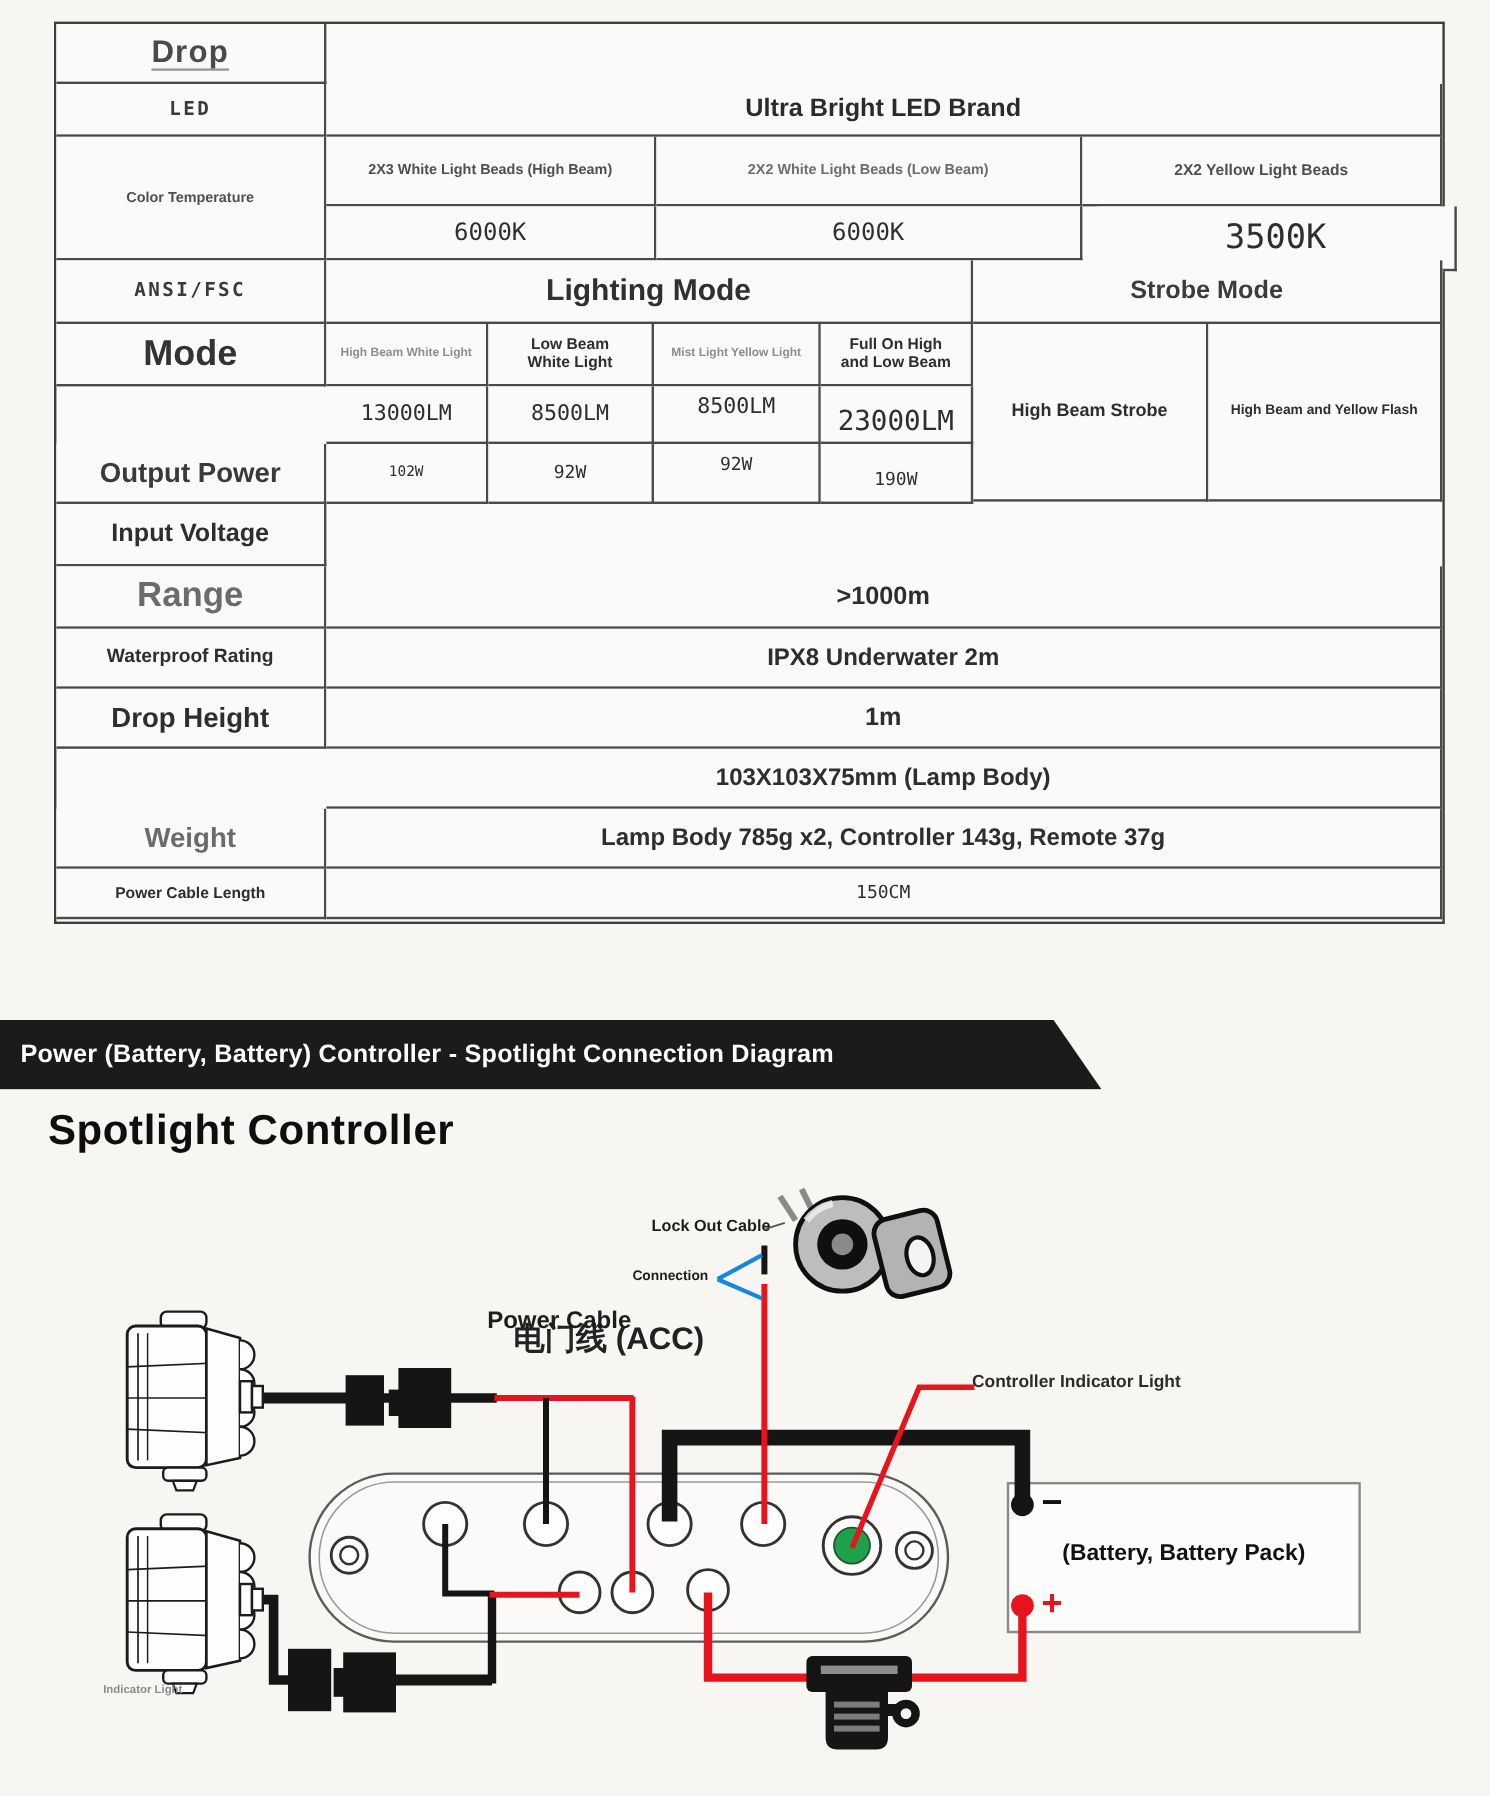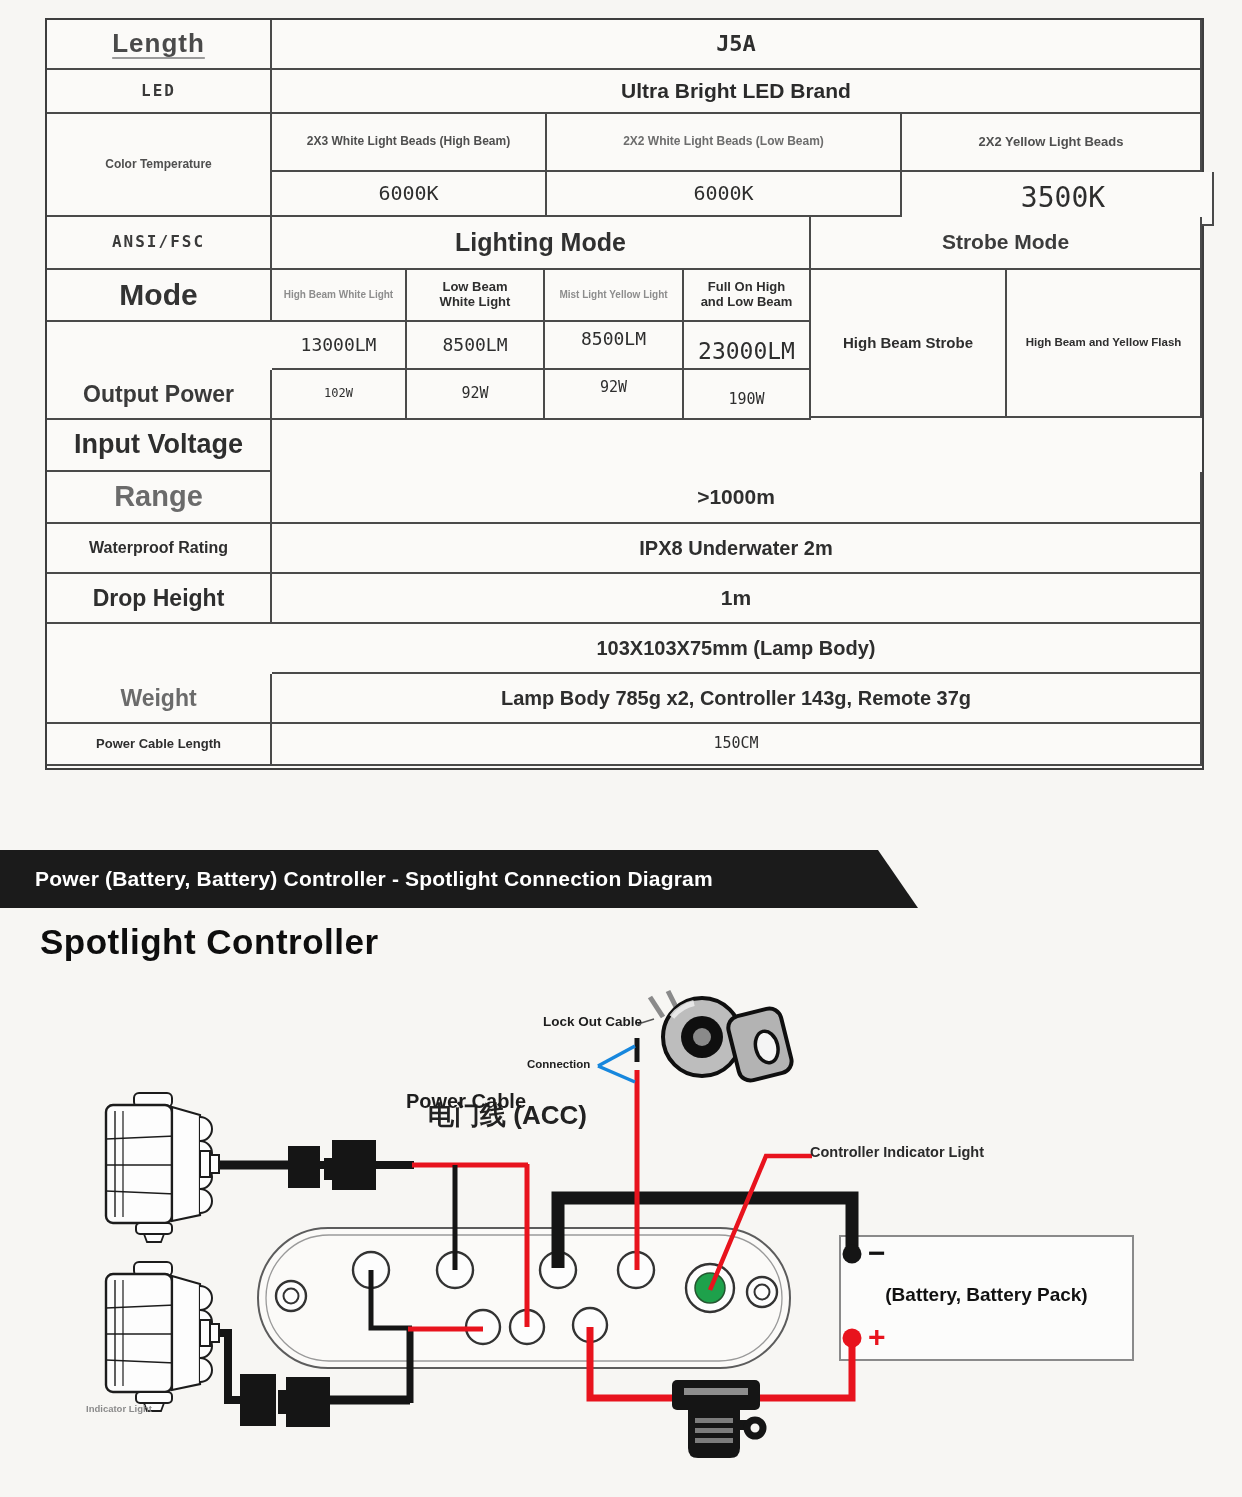--- a/index.html
+++ b/index.html
@@ -15,37 +15,36 @@
   .u{text-decoration:underline;text-decoration-color:#9a9a9a;text-underline-offset:5px;}
   .lbl-mono{font-family:"DejaVu Sans Mono",monospace;font-size:16px;font-weight:bold;color:#3a3a3a;letter-spacing:2px;}
   .sm{font-size:12px;font-weight:bold;color:#4f4f4f;}
   .tiny{font-size:10px;font-weight:bold;color:#8d8d8d;}
   .gray{color:#6b6b6b;}
   .raise{padding-bottom:12px;}
   .lower{padding-top:12px;}
   
   .banner{position:absolute;left:0;top:850px;width:920px;height:58px;background:#1b1b1b;
           clip-path:polygon(0 0,878px 0,918px 100%,0 100%);display:flex;align-items:center;}
-  .banner span{color:#fff;font-size:21px;font-weight:bold;padding-left:35px;letter-spacing:.2px;}
+  .banner span{color:#fff;font-size:21px;font-weight:bold;padding-left:17px;letter-spacing:.2px;}
   .h1{position:absolute;left:40px;top:922px;font-size:35px;font-weight:800;color:#0e0e0e;letter-spacing:.5px;}
   
   .dlabel{position:absolute;font-weight:bold;color:#1d1d1d;white-space:nowrap;}
   .battery-text{position:absolute;left:840px;top:1284px;width:293px;text-align:center;
                 font-size:19px;font-weight:700;color:#111;}
   .termsign{position:absolute;font-size:30px;font-weight:800;line-height:1;}
   svg{position:absolute;left:0;top:980px;}
 </style>
 </head>
 <body>
 
 <div class="page">
 
   <div class="spec">
-    <div class="cell lbl-lg u" style="left:0;top:0;width:225px;height:50px">Length</div>
-    <div class="cell mono b" style="left:225px;top:0;width:930px;height:50px;font-size:22px">J5A</div>
+    <div class="cell lbl-lg u" style="left:0;top:0;width:225px;height:50px">Drop</div>
 
     <div class="cell lbl-mono" style="left:0;top:50px;width:225px;height:44px">LED</div>
     <div class="cell b" style="left:225px;top:50px;width:930px;height:44px;font-size:21px;color:#2b2b2b">Ultra Bright LED Brand</div>
 
     <div class="cell sm" style="left:0;top:94px;width:225px;height:103px">Color Temperature</div>
     <div class="cell sm" style="left:225px;top:94px;width:275px;height:58px">2X3 White Light Beads (High Beam)</div>
     <div class="cell sm" style="left:500px;top:94px;width:355px;height:58px;color:#6d6d6d">2X2 White Light Beads (Low Beam)</div>
     <div class="cell sm" style="left:855px;top:94px;width:300px;height:58px;font-size:13px">2X2 Yellow Light Beads</div>
     <div class="cell mono" style="left:225px;top:152px;width:275px;height:45px;font-size:20px">6000K</div>
     <div class="cell mono" style="left:500px;top:152px;width:355px;height:45px;font-size:20px">6000K</div>
@@ -69,21 +68,21 @@
     <div class="cell mono" style="left:360px;top:302px;width:138px;height:48px;font-size:18px">8500LM</div>
     <div class="cell mono raise" style="left:498px;top:302px;width:139px;height:48px;font-size:18px">8500LM</div>
     <div class="cell mono lower" style="left:637px;top:302px;width:127px;height:48px;font-size:23px">23000LM</div>
 
     <div class="cell b" style="left:0;top:350px;width:225px;height:50px;font-size:23px;color:#3a3a3a">Output Power</div>
     <div class="cell mono" style="left:225px;top:350px;width:135px;height:50px;font-size:12px">102W</div>
     <div class="cell mono" style="left:360px;top:350px;width:138px;height:50px;font-size:15px">92W</div>
     <div class="cell mono raise" style="left:498px;top:350px;width:139px;height:50px;font-size:15px">92W</div>
     <div class="cell mono lower" style="left:637px;top:350px;width:127px;height:50px;font-size:15px">190W</div>
 
-    <div class="cell b" style="left:0;top:400px;width:225px;height:52px;font-size:27px">Input Voltage</div>
+    <div class="cell b" style="left:0;top:400px;width:225px;height:52px;font-size:21px">Input Voltage</div>
 
     <div class="cell b gray" style="left:0;top:452px;width:225px;height:52px;font-size:29px">Range</div>
     <div class="cell b" style="left:225px;top:452px;width:930px;height:52px;font-size:21px">&gt;1000m</div>
 
     <div class="cell b" style="left:0;top:504px;width:225px;height:50px;font-size:16px">Waterproof Rating</div>
     <div class="cell b" style="left:225px;top:504px;width:930px;height:50px;font-size:20px">IPX8 Underwater 2m</div>
 
     <div class="cell b" style="left:0;top:554px;width:225px;height:50px;font-size:23px">Drop Height</div>
     <div class="cell b" style="left:225px;top:554px;width:930px;height:50px;font-size:21px">1m</div>
 

